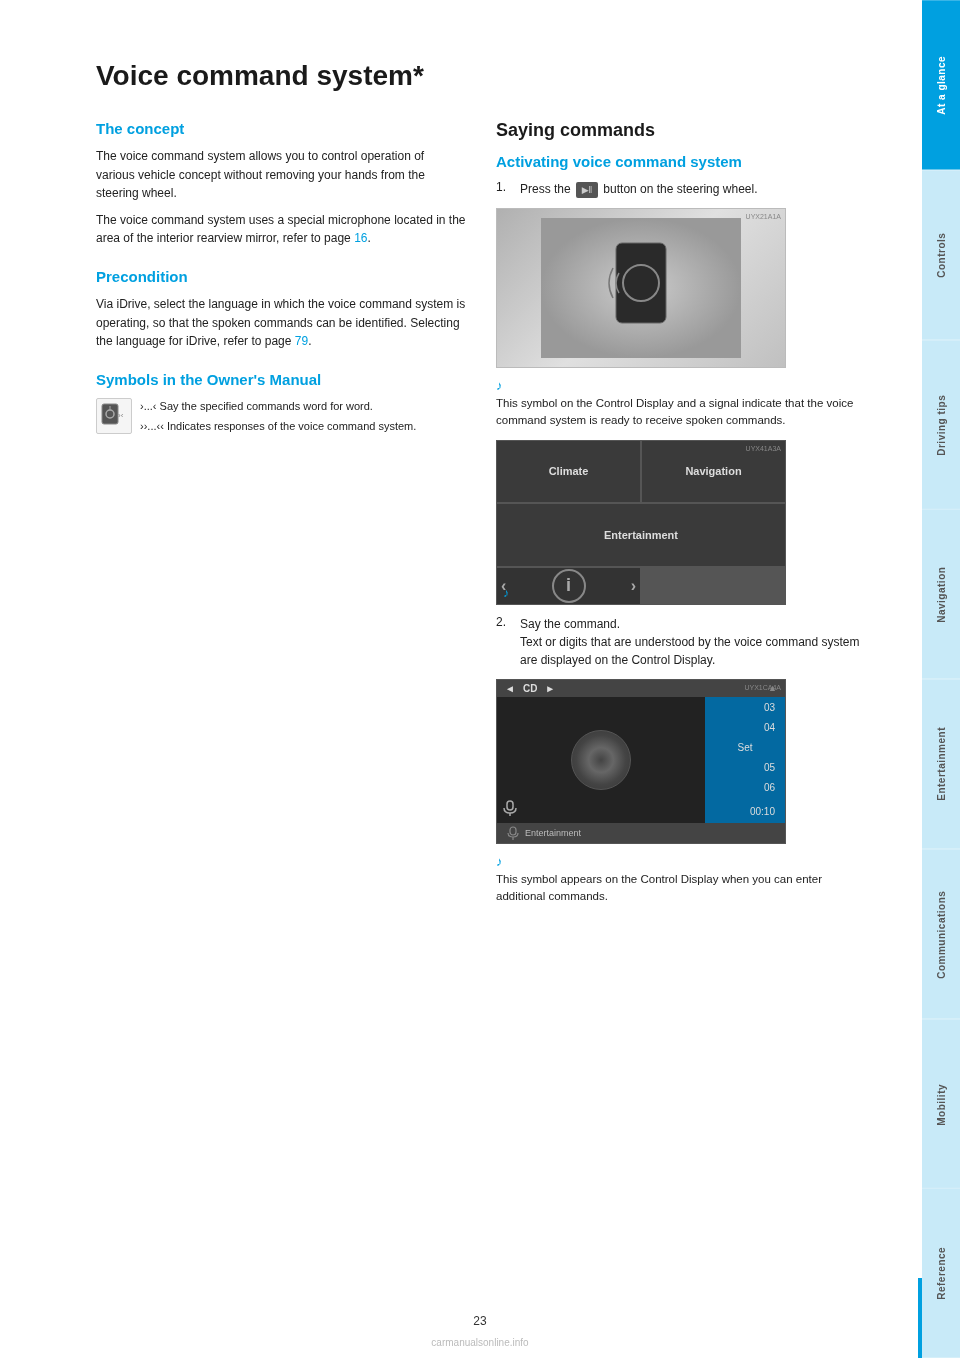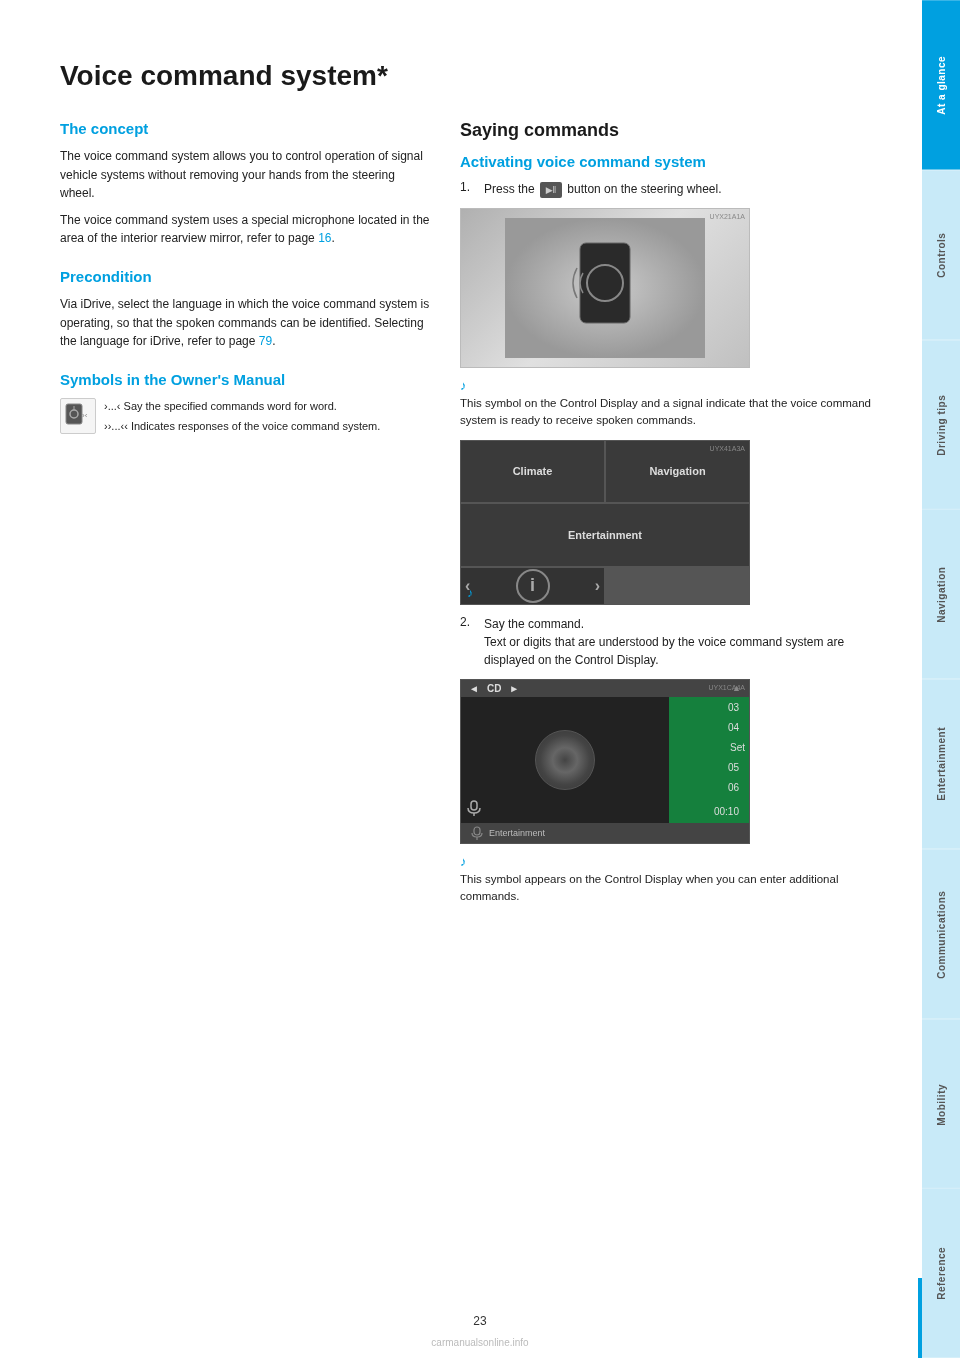--- a/index.html
+++ b/index.html
@@ -9,20 +9,21 @@
       width: 960px;
       min-height: 1358px;
       position: relative;
       overflow-x: hidden;
     }
 
     .page-container {
       display: flex;
       width: 960px;
       min-height: 1358px;
+      padding-left: 36px;
     }
 
     
     .sidebar {
       width: 38px;
       display: flex;
       flex-direction: column;
       position: absolute;
       right: 0;
       top: 0;
@@ -307,24 +308,24 @@
     .ss3-mic {
       position: absolute;
       bottom: 4px;
       left: 4px;
       color: #aaa;
       font-size: 11px;
     }
 
     .ss3-right {
       width: 80px;
-      background: #15803d;
+      background: #0369a1;
       display: flex;
       flex-direction: column;
-      align-items: flex-end;
+      align-items: center;
       justify-content: center;
       gap: 9px;
       padding: 4px;
     }
 
     .ss3-track {
       color: #ddd;
       font-size: 10px;
       width: 100%;
       text-align: right;
@@ -414,21 +415,21 @@
   <div class="main-content">
 
     <h1 class="page-title">Voice command system*</h1>
 
     <div class="two-col">
 
       <div class="left-col">
 
         <h2 class="section-heading">The concept</h2>
 
-        <p class="body-text">The voice command system allows you to control operation of signal vehicle systems without removing your hands from the steering wheel.</p>
+        <p class="body-text">The voice command system allows you to control operation of various vehicle concept without removing your hands from the steering wheel.</p>
         <p class="body-text">
           The voice command system uses a special microphone located in the area of the interior rearview mirror, refer to page <a class="link">16</a>.
         </p>
 
         <h2 class="section-heading">Precondition</h2>
         <p class="body-text">
           Via iDrive, select the language in which the voice command system is operating, so that the spoken commands can be identified. Selecting the language for iDrive, refer to page <a class="link">79</a>.
         </p>
 
         <h2 class="section-heading">Symbols in the Owner's Manual</h2>

